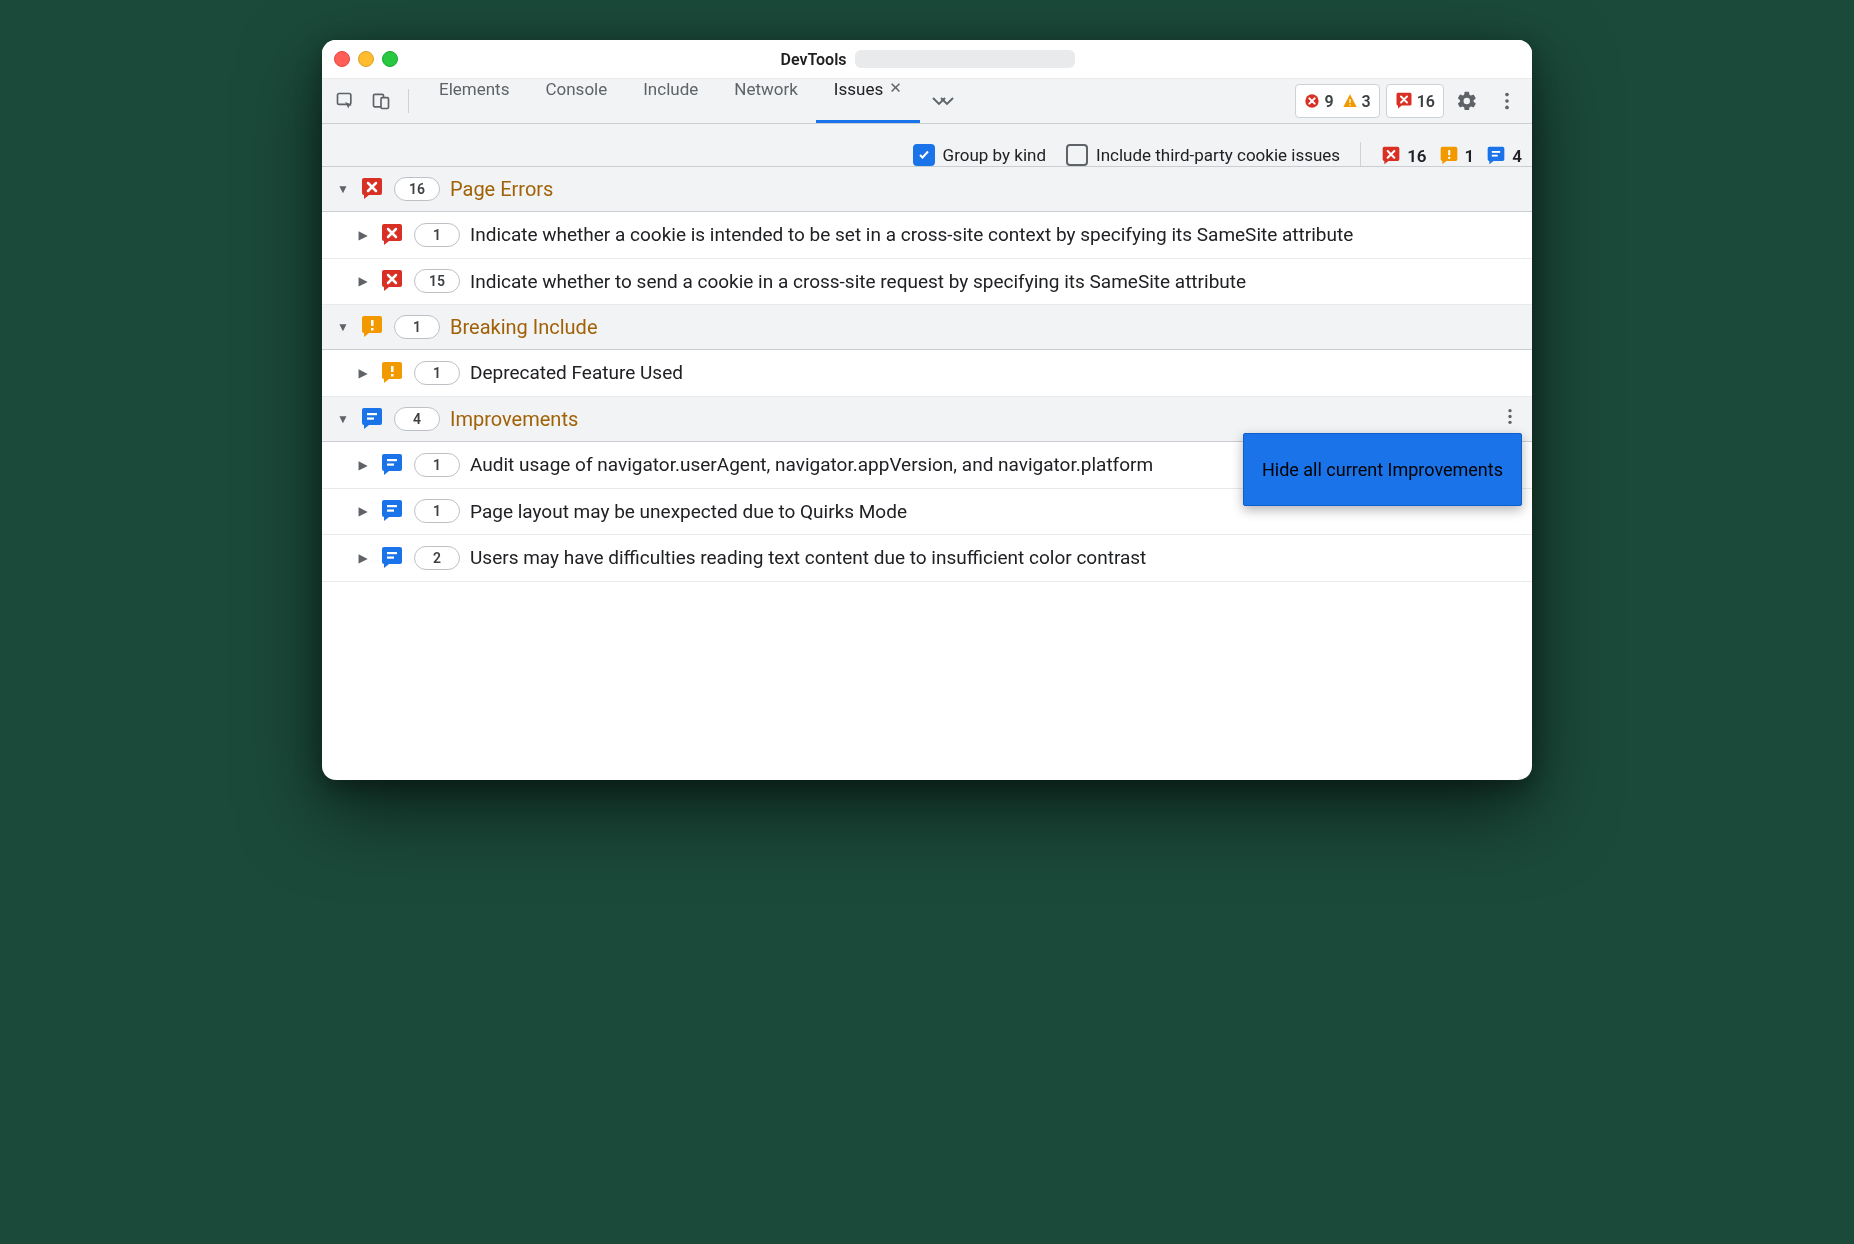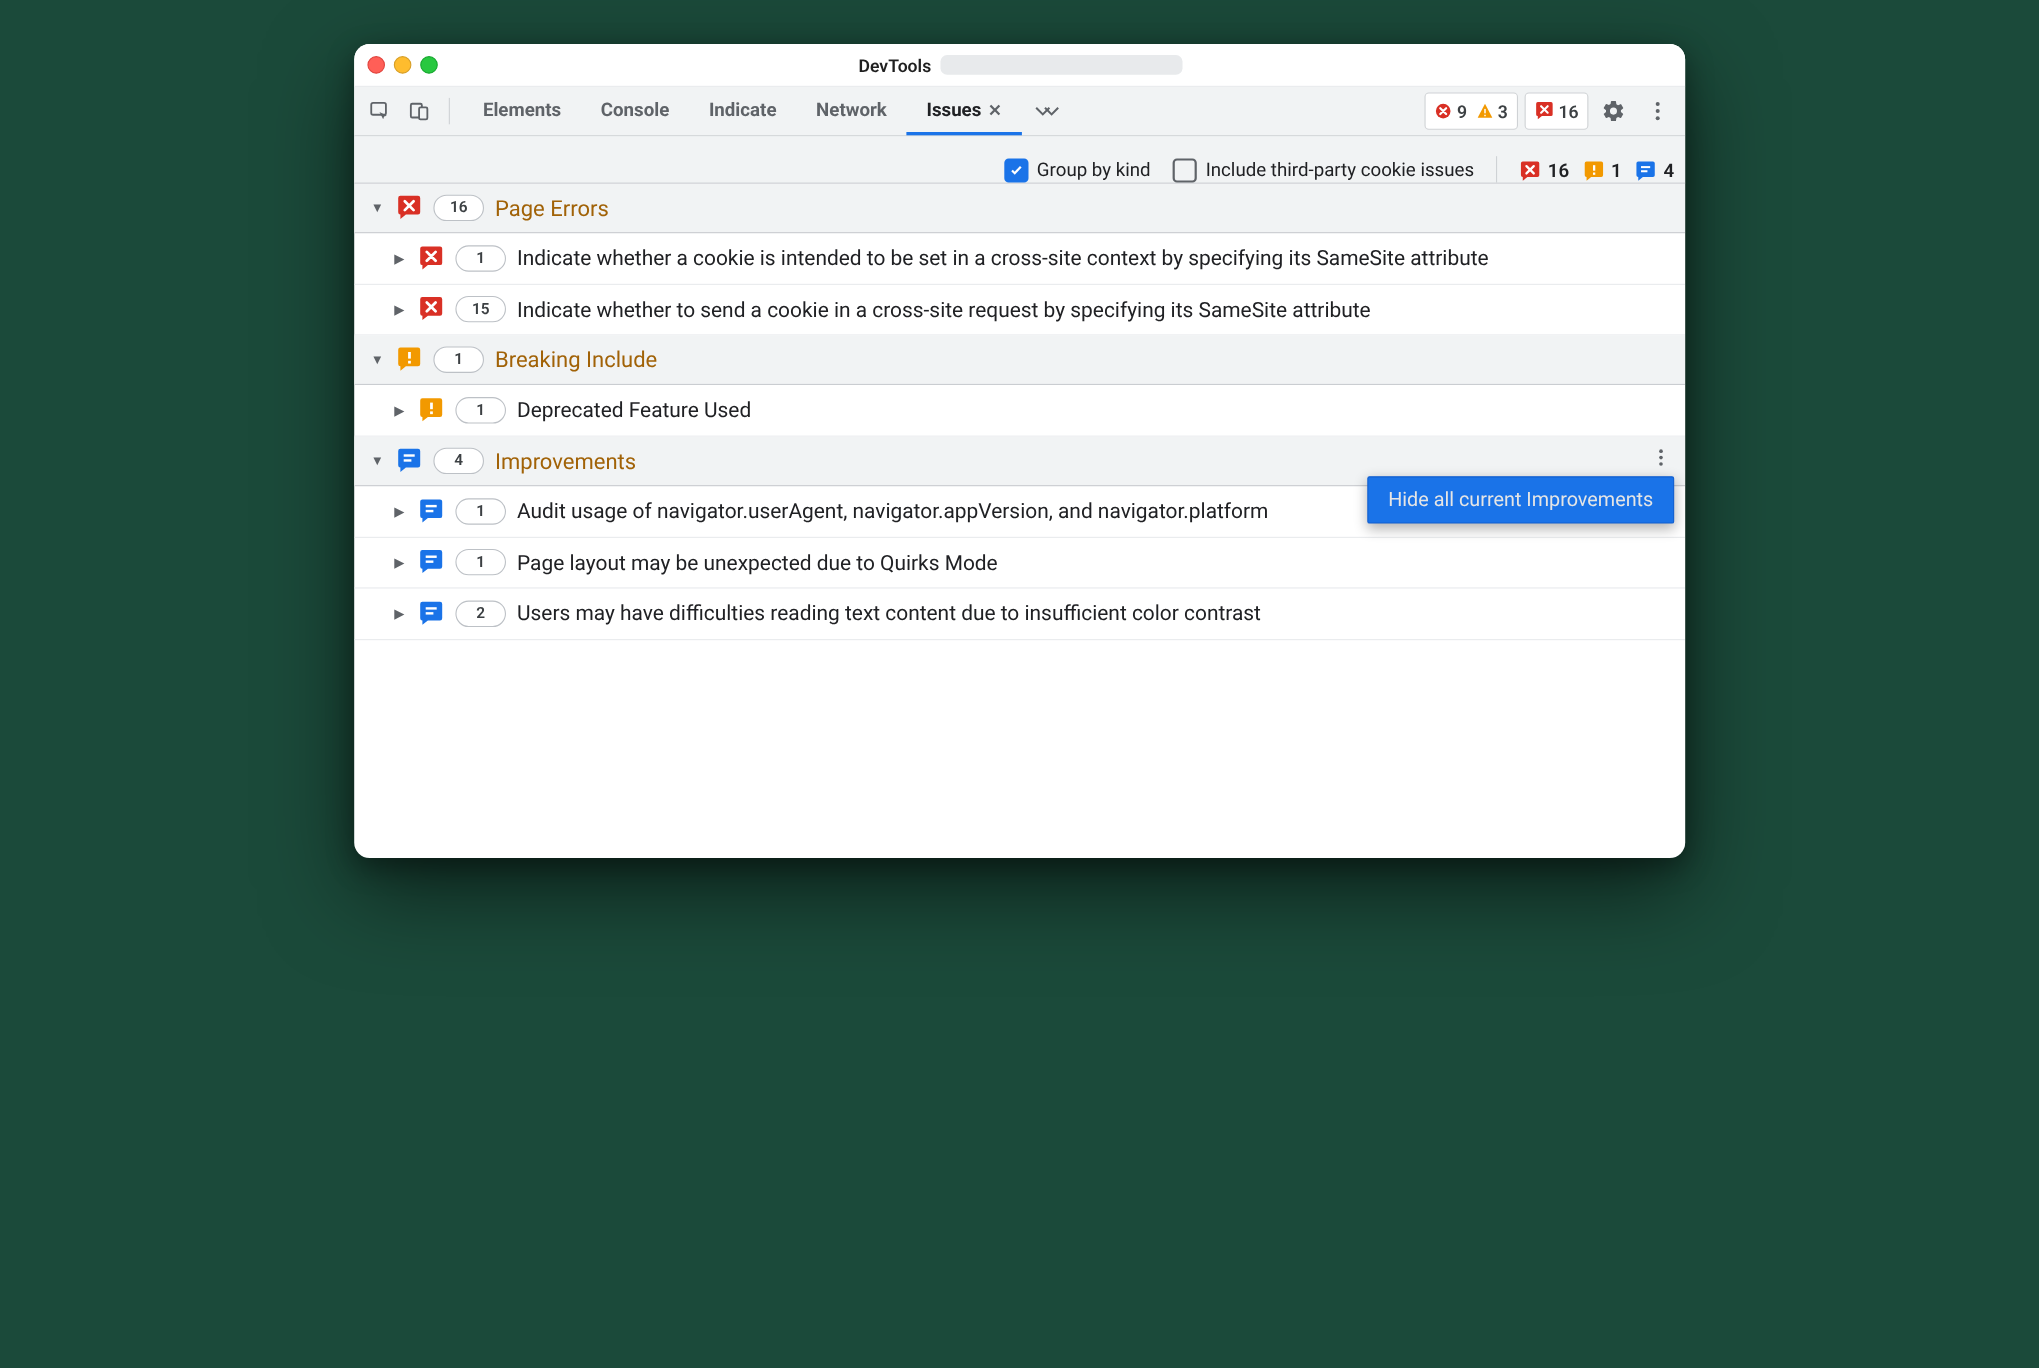--- a/index.html
+++ b/index.html
@@ -64,22 +64,22 @@
     display:flex;align-items:center;
     background:var(--panel-bg);
     border-bottom:1px solid #cacdd1;
     padding:0 8px;
     gap:6px;
   }
   .tb-btn{display:flex;align-items:center;justify-content:center;width:30px;height:30px;border-radius:4px;color:#5f6368}
   .tb-sep{width:1px;height:24px;background:#cfd2d5;margin:0 6px}
   .tabs{display:flex;align-items:stretch;height:100%;gap:0}
   .tab{
-    display:flex;align-items:center;padding:0 18px;color:#5f6368;font-size:17px;
-    border-bottom:3px solid transparent;cursor:default;gap:6px;font-weight:bold;
+    display:flex;align-items:flex-start;padding:0 18px;color:#5f6368;font-size:17px;
+    border-bottom:3px solid transparent;cursor:default;gap:6px;
   }
   .tab.active{color:#202124;border-bottom-color:var(--tab-blue)}
   .tab .x{font-size:15px;color:#5f6368}
   .more-tabs{display:flex;align-items:center;padding:0 10px;color:#5f6368}
   .spacer{flex:1}
   .status-pill{
     display:flex;align-items:center;gap:8px;
     border:1px solid #cfd2d5;border-radius:4px;padding:2px 8px;background:#fff;height:28px;
     font-size:16px;font-weight:600;color:#3c4043;
   }
@@ -123,22 +123,22 @@
   .kebab{
     position:absolute;right:12px;top:50%;transform:translateY(-50%);
     color:#5f6368;
   }
   
   .bubble{width:24px;height:24px;display:inline-block;position:relative;flex-shrink:0}
   .bubble svg{width:24px;height:24px;display:block}
   
   .ctxmenu{
     position:absolute;right:10px;top:0;transform:translateY(36px);
-    background:#1a73e8;color:#e5e5e5;font-size:18px;
-    padding:10px 18px;border-radius:2px;
+    background:#1a73e8;color:#000000;font-size:18px;
+    padding:25px 18px;border-radius:2px;
     box-shadow:0 4px 12px rgba(0,0,0,.3);
     white-space:nowrap;
     border:1px solid #0f5ed0;
   }
   .improv-hdr{position:relative}
   
   svg{flex-shrink:0}
 </style>
 </head>
 <body>
@@ -180,21 +180,21 @@
     </div>
     <div class="tb-sep"></div>
     <div class="tabs">
       <div class="tab">
           <span>Elements</span>
         </div>
       <div class="tab">
           <span>Console</span>
         </div>
       <div class="tab">
-          <span>Indicate</span>
+          <span>Include</span>
         </div>
       <div class="tab">
           <span>Network</span>
         </div>
       <div class="tab active">
         <span>Issues</span>
         <span class="x">✕</span>
       </div>
       <div class="more-tabs">
         <svg width="18" height="18" viewBox="0 0 24 24" fill="none" stroke="#5f6368" stroke-width="2.5">

